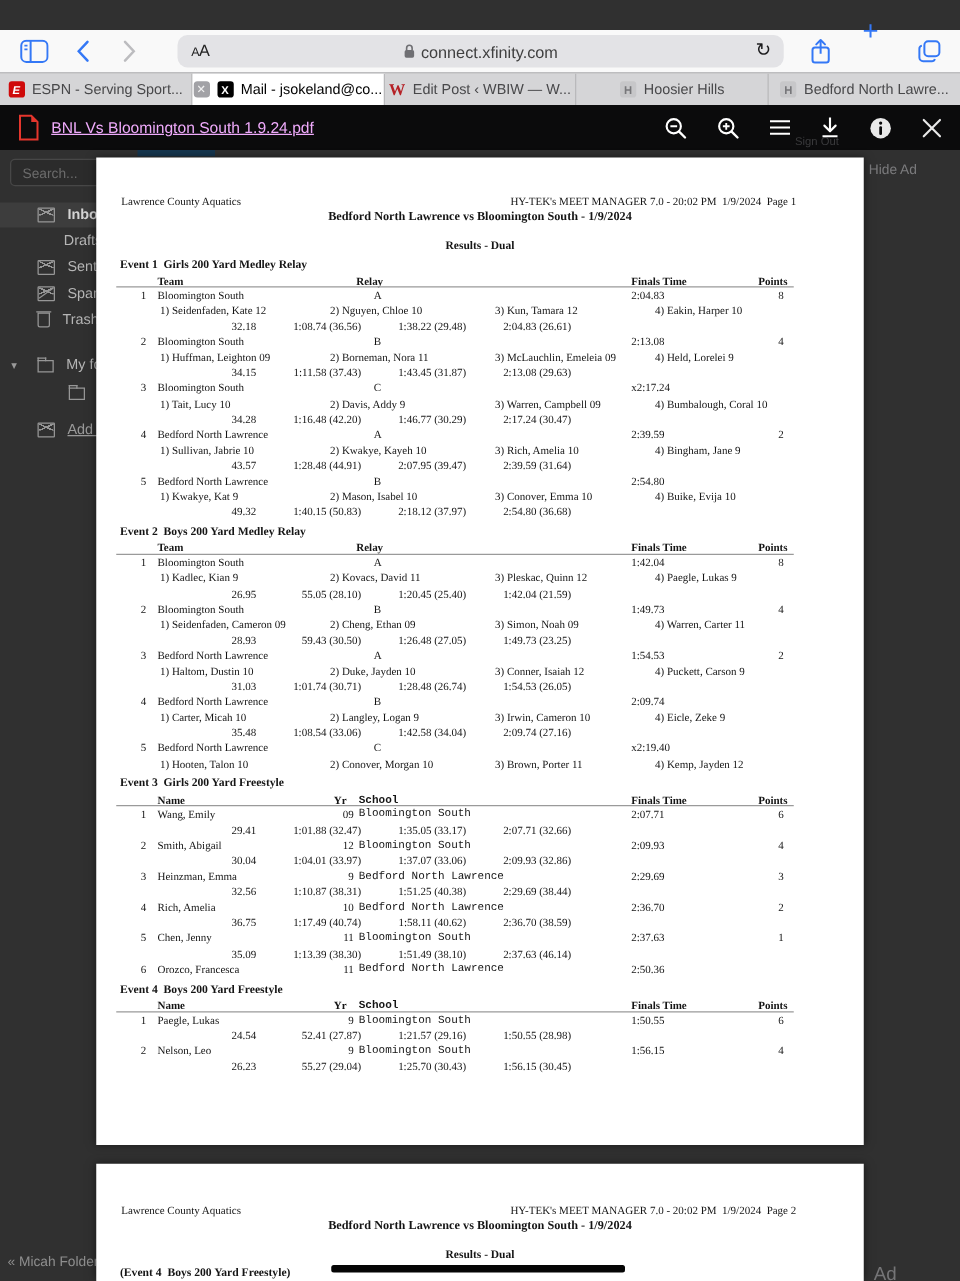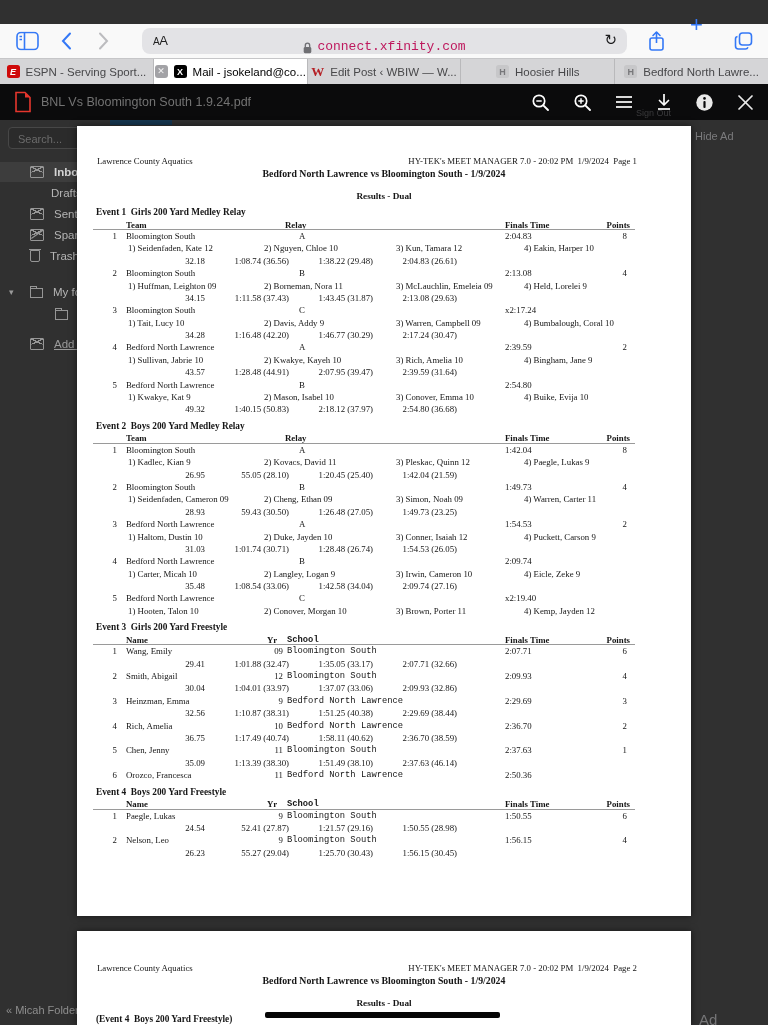--- a/index.html
+++ b/index.html
@@ -20,42 +20,42 @@
   .batt::before{content:"";position:absolute;left:1px;top:1px;bottom:1px;width:68%;background:#000;border-radius:1.5px;}
   .batt::after{content:"";position:absolute;right:-3px;top:3px;width:2px;height:4px;background:#8e8e93;border-radius:0 2px 2px 0;}
 
   
   .nav{position:absolute;top:24px;left:0;right:0;height:34px;background:#f9f9f9;}
   .nav svg{display:block;}
   .nv{position:absolute;top:50%;transform:translateY(-50%);}
   .urlpill{position:absolute;left:142px;top:4px;width:485px;height:26px;background:#e3e3e6;border-radius:8px;}
   .reader{position:absolute;left:11px;top:5px;font-size:13px;color:#222;letter-spacing:-0.5px;}
   .reader .sm{font-size:10px;}
-  .urlcenter{position:absolute;left:0;right:0;top:0;height:26px;display:flex;align-items:flex-end;justify-content:center;gap:5px;
-             font-size:13px;color:#be185d;font-family:Liberation Mono, monospace;}
+  .urlcenter{position:absolute;left:0;right:0;top:0;height:26px;display:flex;align-items:center;justify-content:center;gap:5px;
+             font-size:13px;color:#404040;}
   .reload{position:absolute;right:10px;top:3px;font-size:15px;color:#1c1c1e;}
   .plusbtn{position:absolute;left:690px;font-size:22px;color:#3478f6;font-weight:400;top:1px;}
 
   
   .tabbar{position:absolute;top:58px;left:0;right:0;height:26px;background:#d5d5d7;display:flex;border-top:1px solid #c6c6c8;box-sizing:border-box;}
   .tab{flex:1;display:flex;align-items:center;justify-content:center;gap:6px;min-width:0;
        font-size:11.5px;color:#48484a;border-right:1px solid #b9b9bb;white-space:nowrap;overflow:hidden;padding:0 6px;}
   .tab:last-child{border-right:none;}
   .tab.active{background:#fff;color:#000;}
   .fav{width:13px;height:13px;border-radius:2.5px;flex:none;display:flex;align-items:center;justify-content:center;
        font-size:9px;font-weight:700;}
   .fav.espn{background:#cf0a0a;color:#fff;font-style:italic;}
   .fav.xlogo{background:#000;color:#fff;}
   .fav.wp{background:transparent;color:#b52025;font-family:"Liberation Serif",serif;font-size:13px;}
   .fav.hh{background:#c7c7c9;color:#77777a;}
   .tabclose{width:13px;height:13px;border-radius:3px;background:#a2a2a6;color:#f2f2f2;font-size:9px;line-height:13px;text-align:center;flex:none;}
 
   
   .ptb{position:absolute;top:84px;left:0;right:0;height:36px;background:#0b0b0c;display:flex;align-items:center;padding:0 14px;box-sizing:border-box;gap:9px;}
-  .fname{color:#737373;font-size:12.5px;}
+  .fname{color:#f0abfc;font-size:12.5px;text-decoration:underline;}
   .picons{margin-left:auto;display:flex;align-items:center;gap:23px;position:relative;z-index:2;}
   .signout{position:absolute;left:636px;top:24px;font-size:9px;color:#3a3a3c;z-index:1;}
 
   
   .back{position:absolute;top:120px;left:0;right:0;bottom:0;background:#303030;}
   .navyline{position:absolute;left:110px;top:0;width:62px;height:5px;background:#16364f;}
   .hidead{position:absolute;left:695px;top:10px;font-size:11px;color:#7b7b7d;}
   .searchpill{position:absolute;left:8px;top:7px;width:116px;height:22px;border:1px solid #474747;border-radius:4px;background:#2b2b2b;
               color:#6b6b6b;font-size:11px;line-height:22px;padding-left:9px;box-sizing:border-box;}
   .srow{position:absolute;left:0;height:20px;display:flex;align-items:center;color:#b5b5b5;font-size:11.5px;}

